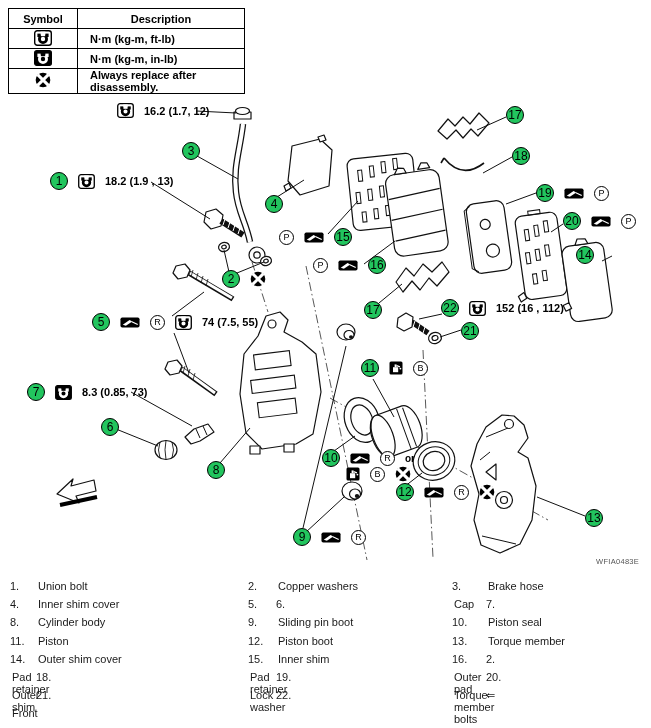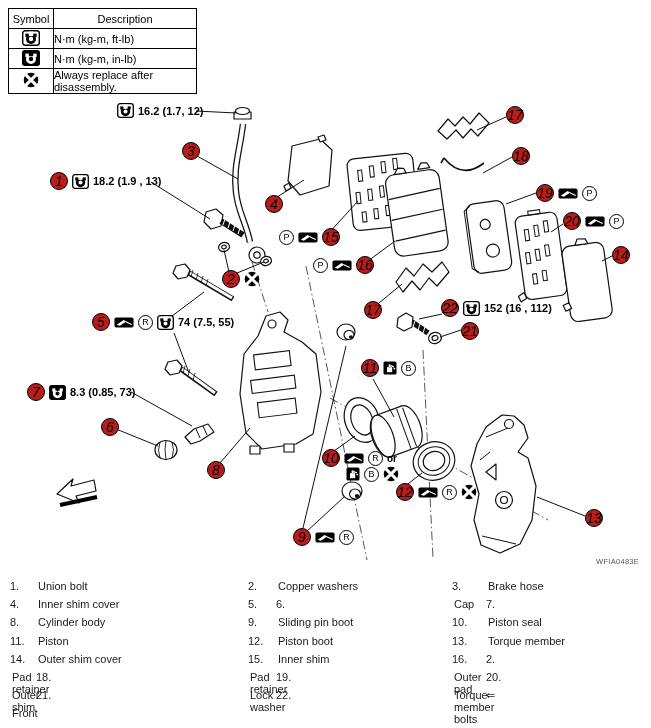--- a/index.html
+++ b/index.html
@@ -1,27 +1,27 @@
 <!DOCTYPE html>
 <html><head>
 <meta charset="utf-8">
 <style>
   html,body{margin:0;padding:0;background:#fff;}
   .stage{position:relative;width:651px;height:728px;background:#fff;overflow:hidden;
          font-family:"Liberation Sans",sans-serif;color:#000;}
   
   table.legend{position:absolute;left:8px;top:8px;border-collapse:collapse;font-size:11px;}
-  table.legend th,table.legend td{border:1.2px solid #000;height:19px;padding:0 0;font-weight:normal;}
+  table.legend th,table.legend td{border:1.2px solid #000;height:19px;padding:0 12px;font-weight:bold;}
   table.legend th{text-align:center;}
   td.sym{width:44px;text-align:center;}
   td.desc,th.desc{width:142px;text-align:left;padding-left:7px;}
   
-  .ann{position:absolute;display:flex;align-items:center;gap:4px;white-space:nowrap;}
-  .co{width:16px;height:16px;border:1.2px solid #000;border-radius:50%;background:#b91c1c;
-      display:inline-flex;align-items:center;justify-content:center;font-size:14px;flex:none;font-style:italic;}
+  .ann{position:absolute;display:flex;align-items:center;gap:10px;white-space:nowrap;}
+  .co{width:16px;height:16px;border:1.2px solid #000;border-radius:50%;background:#22c55e;
+      display:inline-flex;align-items:center;justify-content:center;font-size:12px;flex:none;}
   .lc{width:13px;height:13px;border:1.2px solid #000;border-radius:50%;background:#fff;
       display:inline-flex;align-items:center;justify-content:center;font-size:9px;flex:none;}
   .tv{font-weight:bold;font-size:11px;}
   .or{font-weight:bold;font-size:10px;}
   svg.art{position:absolute;left:0;top:0;}
   .pt{fill:#fff;stroke:#111;stroke-width:1.2;stroke-linejoin:round;stroke-linecap:round;}
   .ln{stroke:#111;stroke-width:1;fill:none;}
   .cl{stroke:#444;stroke-width:0.9;fill:none;stroke-dasharray:9 3 1.5 3;}
   .code{position:absolute;left:596px;top:557px;font-size:7.5px;color:#555;letter-spacing:.3px;}
   
@@ -352,21 +352,21 @@
 </div>
 
 <div class="ann" style="left:563px;top:212px">
   <span class="co">20</span>
   <svg width="20" height="11">
         <use href="#sym-grease"></use>
       </svg>
   <span class="lc">P</span>
 </div>
 
-<div class="ann" style="left:612px;top:246px">
+<div class="ann" style="left:576px;top:246px">
   <span class="co">14</span>
 </div>
 
 <div class="ann" style="left:364px;top:301px">
   <span class="co">17</span>
 </div>
 
 <div class="ann" style="left:441px;top:299px">
   <span class="co">22</span>
   <svg width="17" height="15">

